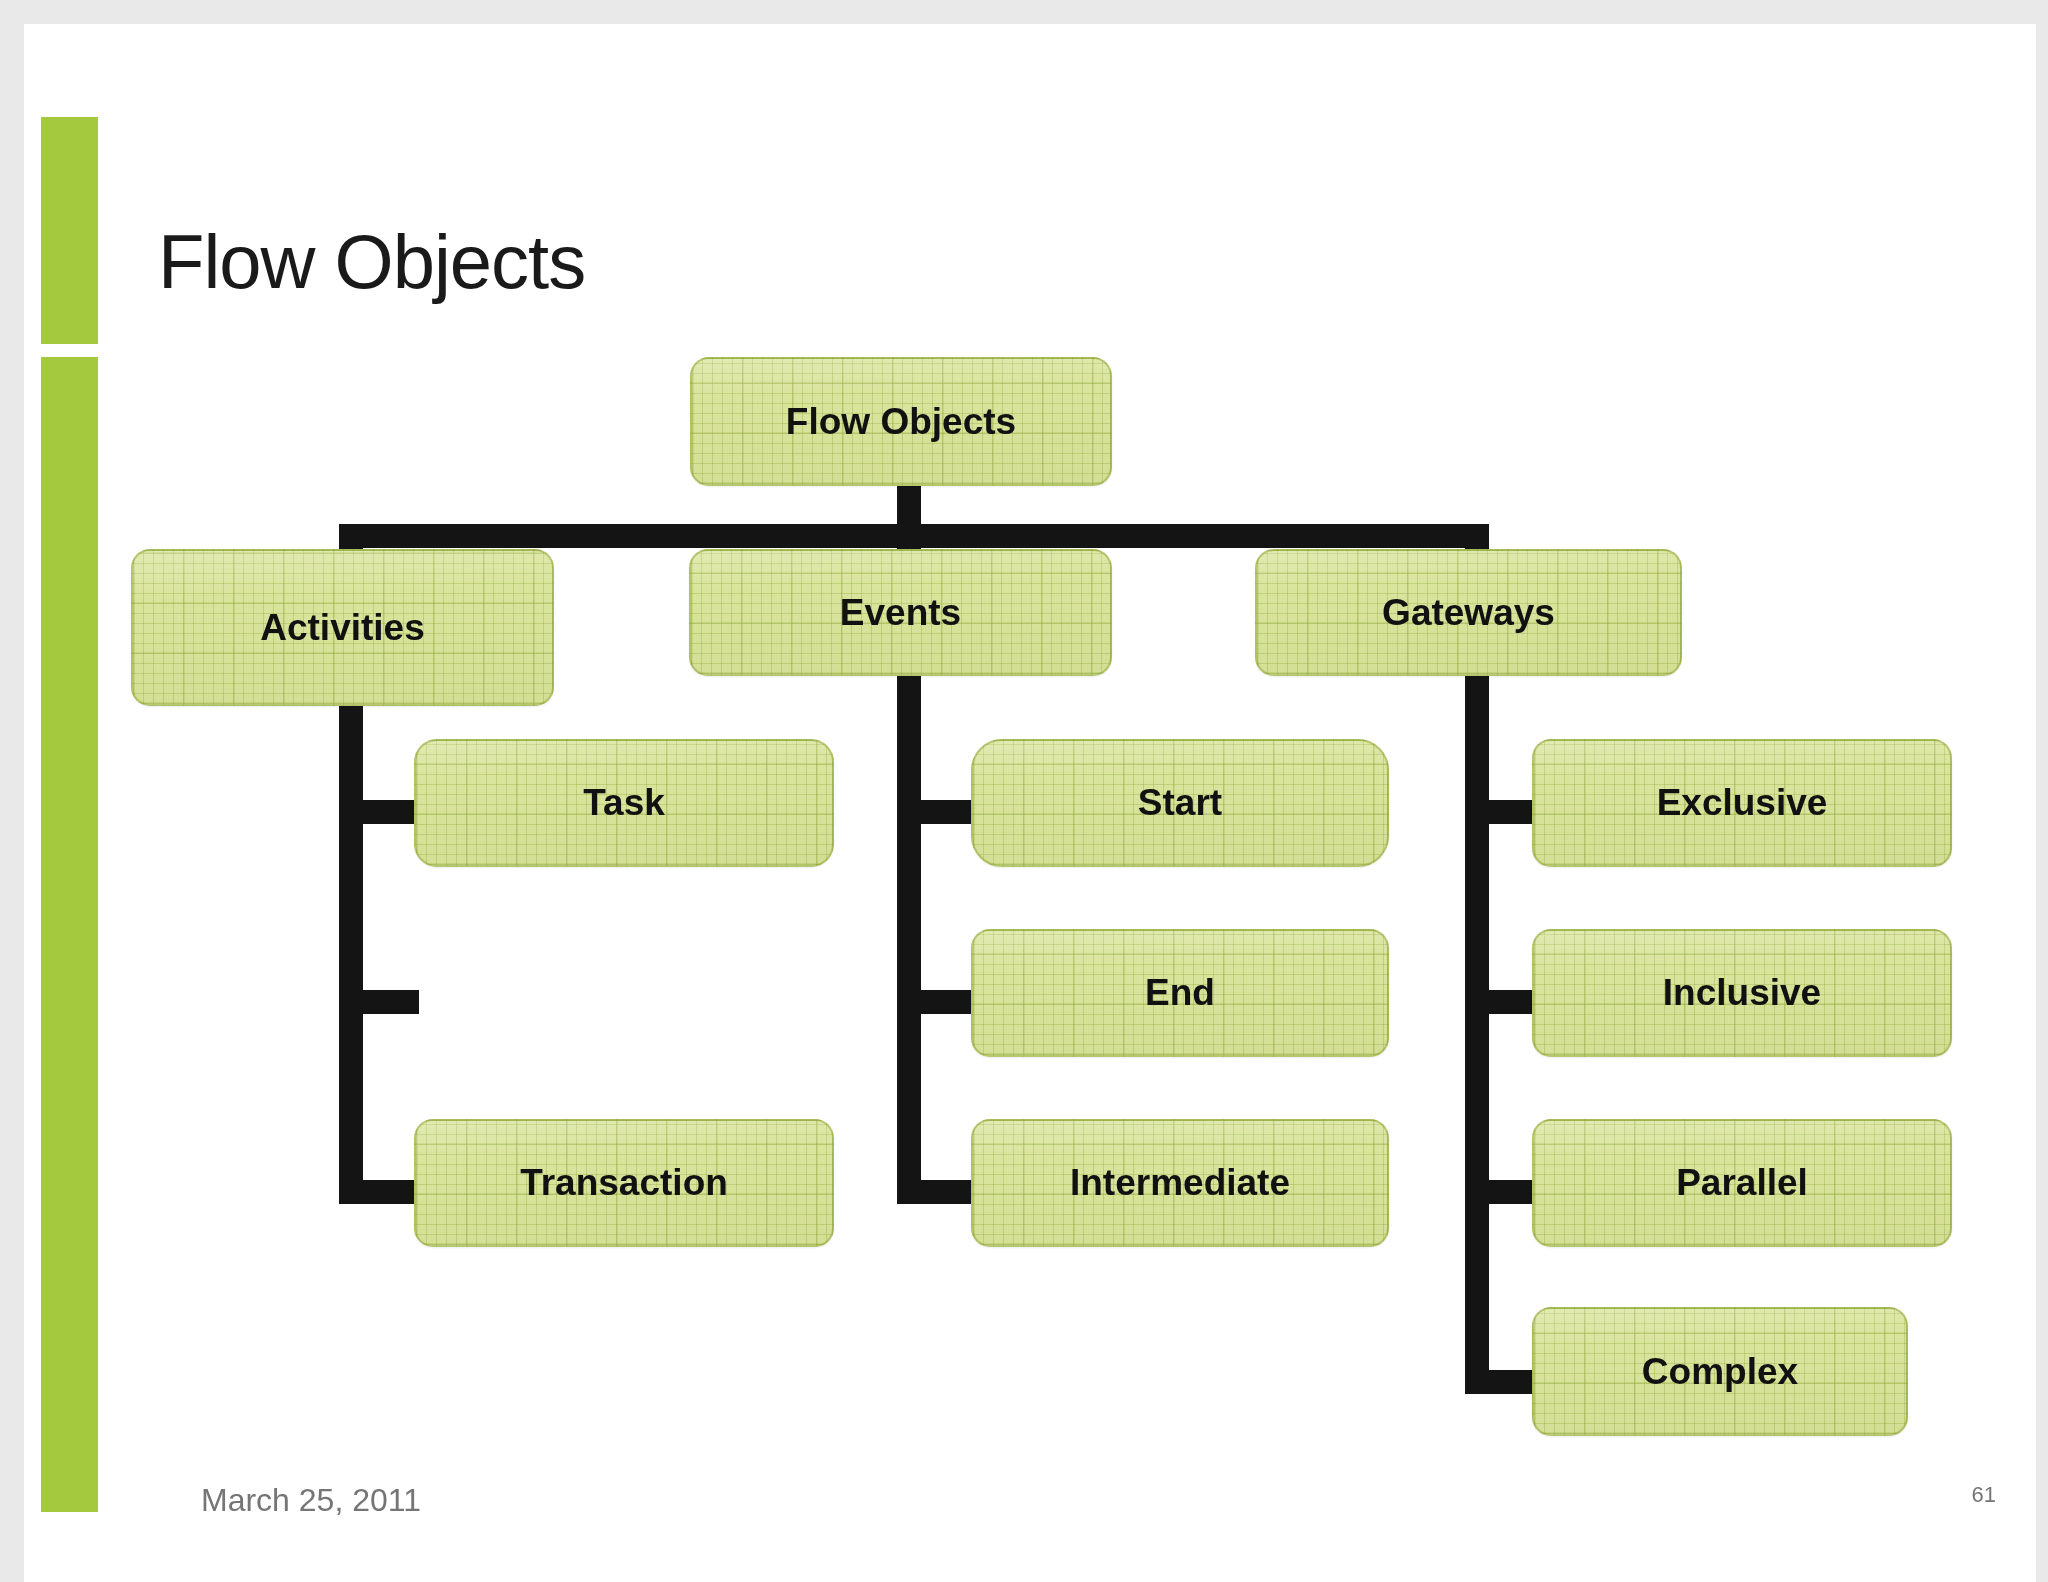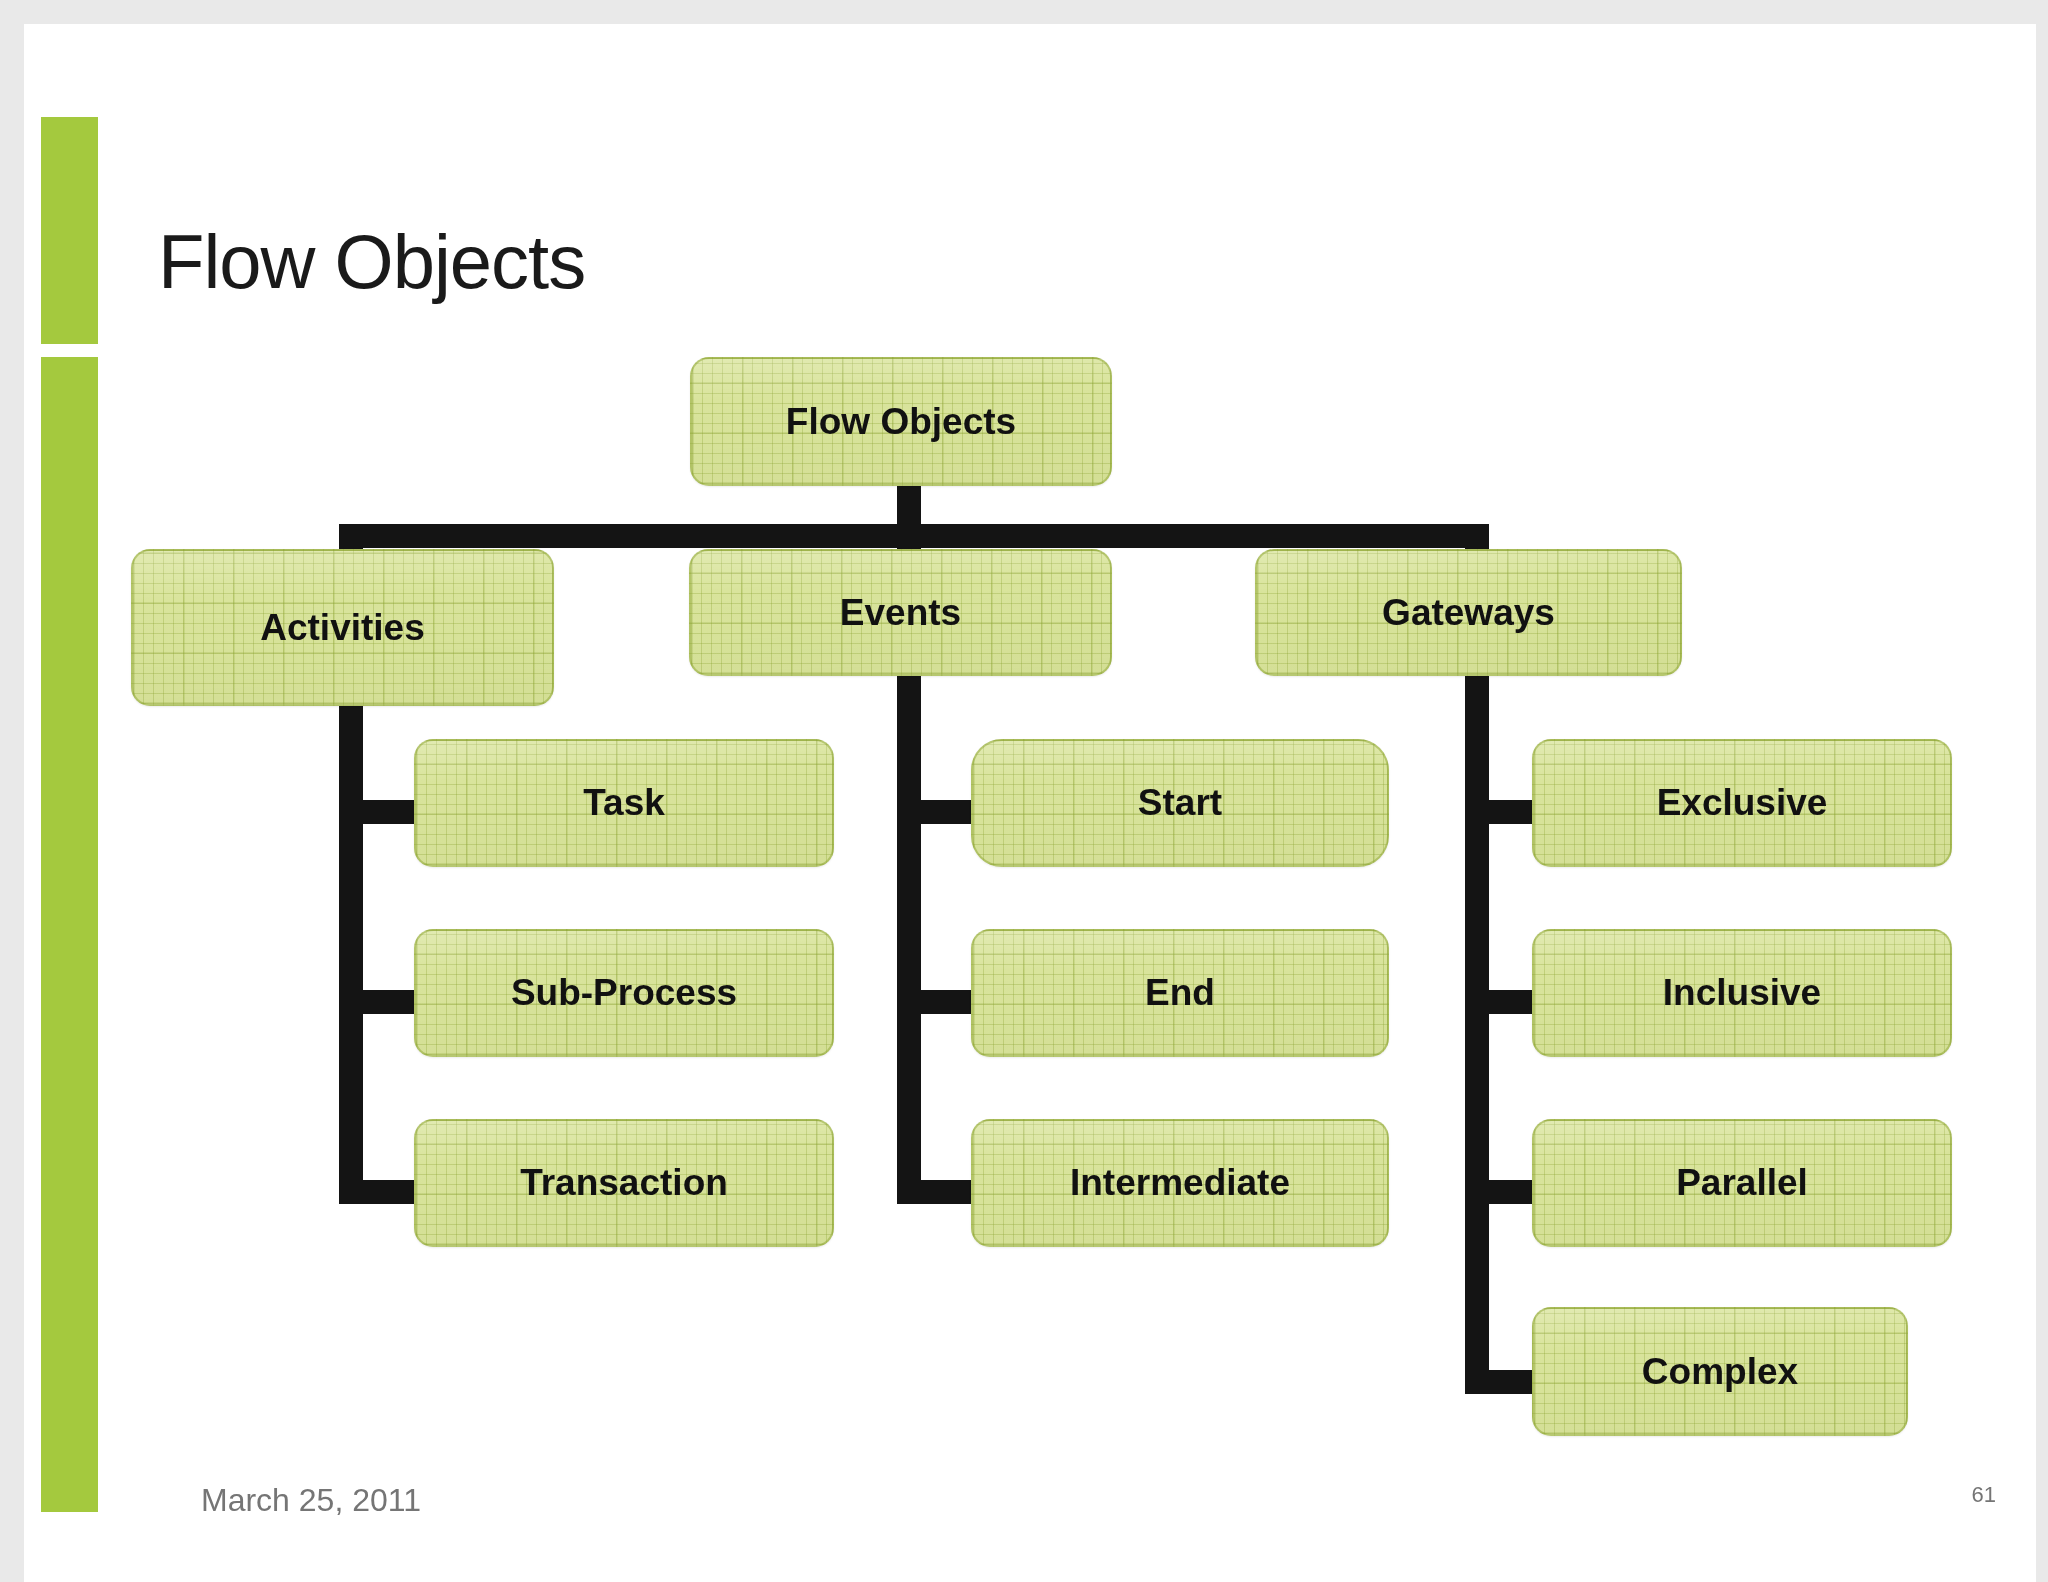--- a/index.html
+++ b/index.html
@@ -52,21 +52,21 @@
     text-align:center;
     box-shadow:0 1px 2px rgba(0,0,0,0.08);
   }
   
   .n-root        {left:666px; top:333px; width:422px; height:129px;}
   
   .n-activities  {left:107px; top:525px; width:423px; height:157px;}
   .n-events      {left:665px; top:525px; width:423px; height:127px;}
   .n-gateways    {left:1231px;top:525px; width:427px; height:127px;}
   
-  .n-task        {left:390px; top:715px; width:420px; height:128px;}
+  .n-task        {left:390px; top:715px; width:420px; height:128px;border-radius:23px;}
   .n-subprocess  {left:390px; top:905px; width:420px; height:128px;}
   .n-transaction {left:390px; top:1095px;width:420px; height:128px;}
   .n-start       {left:947px; top:715px; width:418px; height:128px;border-radius:31px;}
   .n-end         {left:947px; top:905px; width:418px; height:128px;}
   .n-intermediate{left:947px; top:1095px;width:418px; height:128px;}
   .n-exclusive   {left:1508px;top:715px; width:420px; height:128px;}
   .n-inclusive   {left:1508px;top:905px; width:420px; height:128px;}
   .n-parallel    {left:1508px;top:1095px;width:420px; height:128px;}
   .n-complex     {left:1508px;top:1283px;width:376px; height:129px;}
   .footer-date{
@@ -110,21 +110,20 @@
   <div class="line" style="left:1441px;top:1156px;width:72px;height:7px;"></div>
   <div class="line" style="left:1441px;top:1346px;width:72px;height:7px;"></div>
 
   <div class="node n-root">Flow Objects</div>
 
   <div class="node n-activities">Activities</div>
   <div class="node n-events">Events</div>
   <div class="node n-gateways">Gateways</div>
 
   <div class="node n-task">Task</div>
-  <div class="node n-subprocess">Sub-Process</div>
   <div class="node n-transaction">Transaction</div>
 
   <div class="node n-start">Start</div>
   <div class="node n-end">End</div>
   <div class="node n-intermediate">Intermediate</div>
 
   <div class="node n-exclusive">Exclusive</div>
   <div class="node n-inclusive">Inclusive</div>
   <div class="node n-parallel">Parallel</div>
   <div class="node n-complex">Complex</div>

